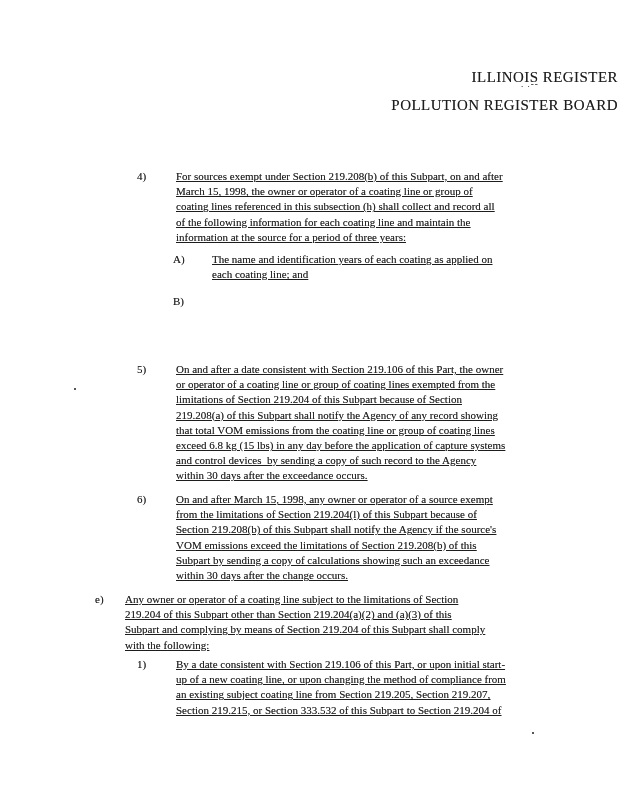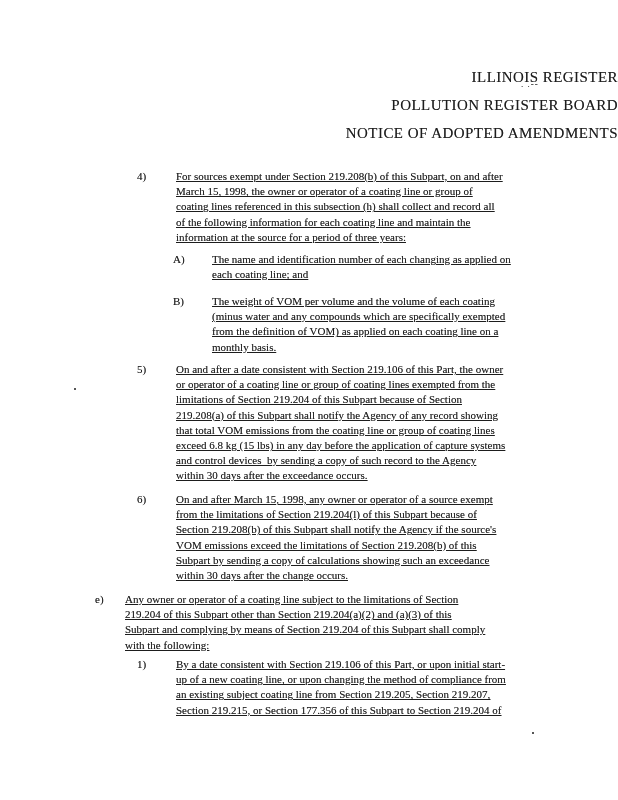--- a/index.html
+++ b/index.html
@@ -56,45 +56,40 @@
     border-radius: 50%;
   }
 </style>
 </head>
 <body>
 
 <div class="page">
 
   <div class="heading" style="top:69px">ILLINOIS REGISTER</div>
   <div class="heading" style="top:97px">POLLUTION REGISTER BOARD</div>
-  <div class="heading" style="top:125px">NOTICE OF ADOPTED AMENDMENTS</div>
 
   <div class="scan-mark" style="top:79px; left:521px">. .--</div>
 
   <div class="clause lvl2" style="top:169px">
     <span class="marker">4)</span>
     <div class="ctext">For sources exempt under Section 219.208(b) of this Subpart, on and after
 March 15, 1998, the owner or operator of a coating line or group of
 coating lines referenced in this subsection (h) shall collect and record all
 of the following information for each coating line and maintain the
 information at the source for a period of three years:</div>
   </div>
 
   <div class="clause lvl3" style="top:252px">
     <span class="marker">A)</span>
-    <div class="ctext">The name and identification number of each changing as applied on
+    <div class="ctext">The name and identification years of each coating as applied on
 each coating line; and</div>
   </div>
 
   <div class="clause lvl3" style="top:294px">
     <span class="marker">B)</span>
-    <div class="ctext">The weight of VOM per volume and the volume of each coating
-(minus water and any compounds which are specifically exempted
-from the definition of VOM) as applied on each coating line on a
-monthly basis.</div>
   </div>
 
   <div class="clause lvl2" style="top:362px">
     <span class="marker">5)</span>
     <div class="ctext">On and after a date consistent with Section 219.106 of this Part, the owner
 or operator of a coating line or group of coating lines exempted from the
 limitations of Section 219.204 of this Subpart because of Section
 219.208(a) of this Subpart shall notify the Agency of any record showing
 that total VOM emissions from the coating line or group of coating lines
 exceed 6.8 kg (15 lbs) in any day before the application of capture systems
@@ -118,19 +113,19 @@
 219.204 of this Subpart other than Section 219.204(a)(2) and (a)(3) of this
 Subpart and complying by means of Section 219.204 of this Subpart shall comply
 with the following:</div>
   </div>
 
   <div class="clause lvl2" style="top:657px">
     <span class="marker">1)</span>
     <div class="ctext">By a date consistent with Section 219.106 of this Part, or upon initial start-
 up of a new coating line, or upon changing the method of compliance from
 an existing subject coating line from Section 219.205, Section 219.207,
-Section 219.215, or Section 177.356 of this Subpart to Section 219.204 of</div>
+Section 219.215, or Section 333.532 of this Subpart to Section 219.204 of</div>
   </div>
 
   <div class="scan-speck" style="left:74px; top:388px"></div>
   <div class="scan-speck" style="left:532px; top:732px"></div>
 
 </div>
 
 </body></html>

